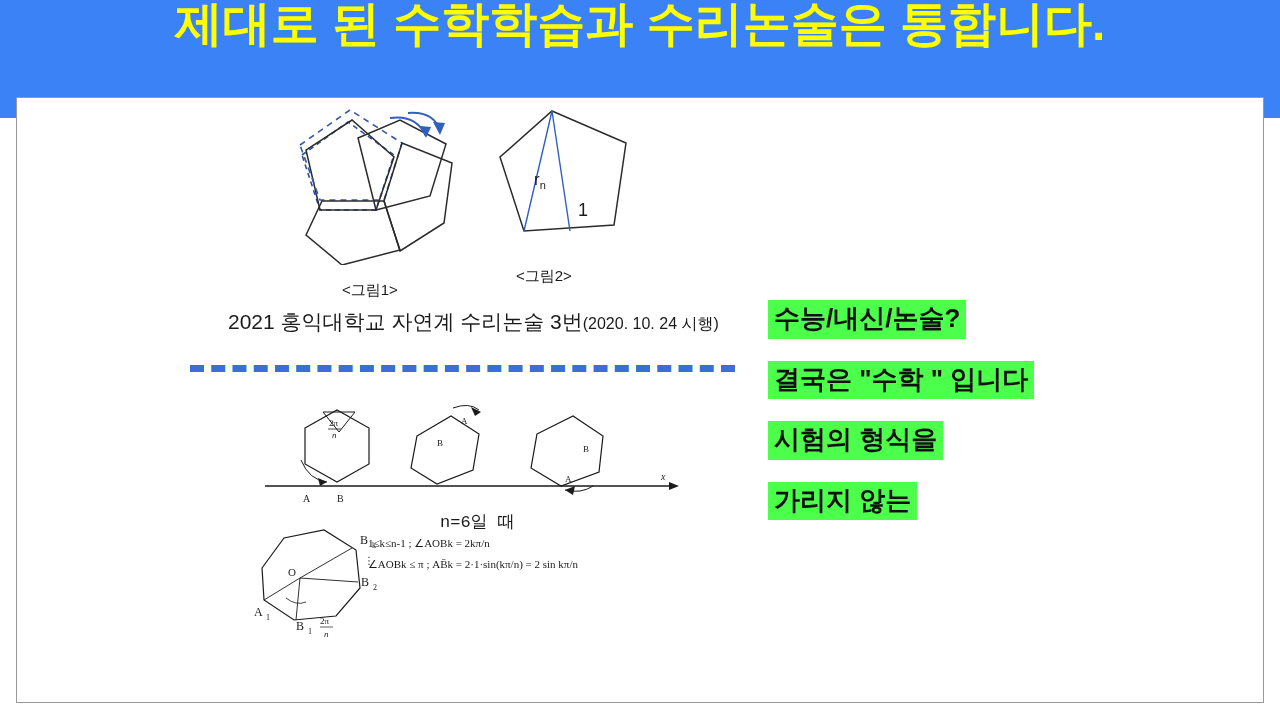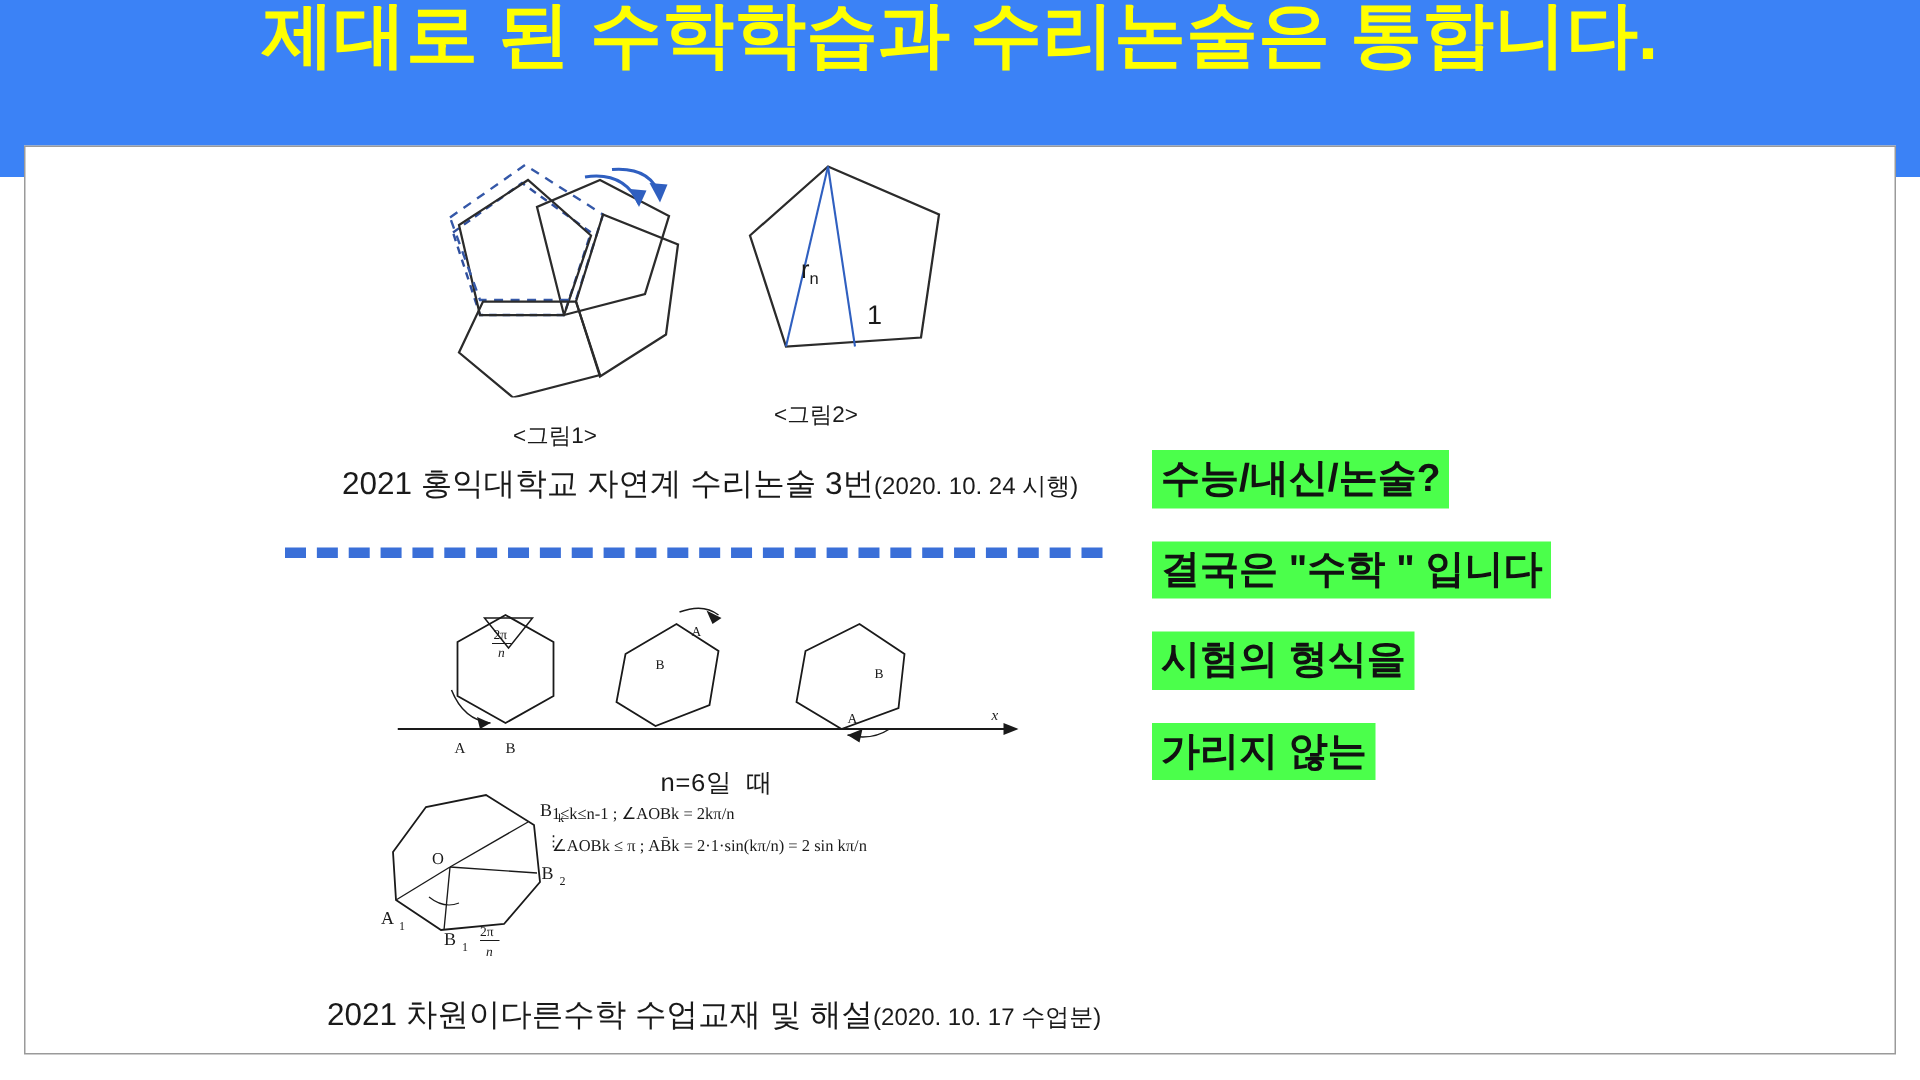--- a/index.html
+++ b/index.html
@@ -227,23 +227,20 @@
       <line x1="72" y1="107" x2="85" y2="107" stroke="#1a1a1a" stroke-width="0.7"></line>
       <text x="76" y="117" font-size="9" font-family="Liberation Serif, serif" font-style="italic" fill="#1a1a1a">n</text>
     </svg>
   </div>
 
   <div style="position:absolute; left:368px; top:533px; font-size:11px; font-family:'Liberation Serif', serif; color:#1a1a1a; line-height:1.9;">
     <div>1≤k≤n-1 ; ∠AOBk = 2kπ/n</div>
     <div>∠AOBk ≤ π ;  AB̄k = 2·1·sin(kπ/n) = 2 sin kπ/n</div>
   </div>
 
-  <div class="caption" style="left:218px; top:662px;">
-    <span>2021 차원이다른수학 수업교재 및 해설</span><span class="small">(2020. 10. 17 수업분)</span>
-  </div>
 
   <div class="right-col">
     <div class="hl-line"><span>수능/내신/논술?</span></div>
     <div class="hl-line"><span>결국은 "수학 " 입니다</span></div>
     <div class="hl-line"><span>시험의 형식을</span></div>
     <div class="hl-line"><span>가리지 않는</span></div>
   </div>
 
 </div>
 

